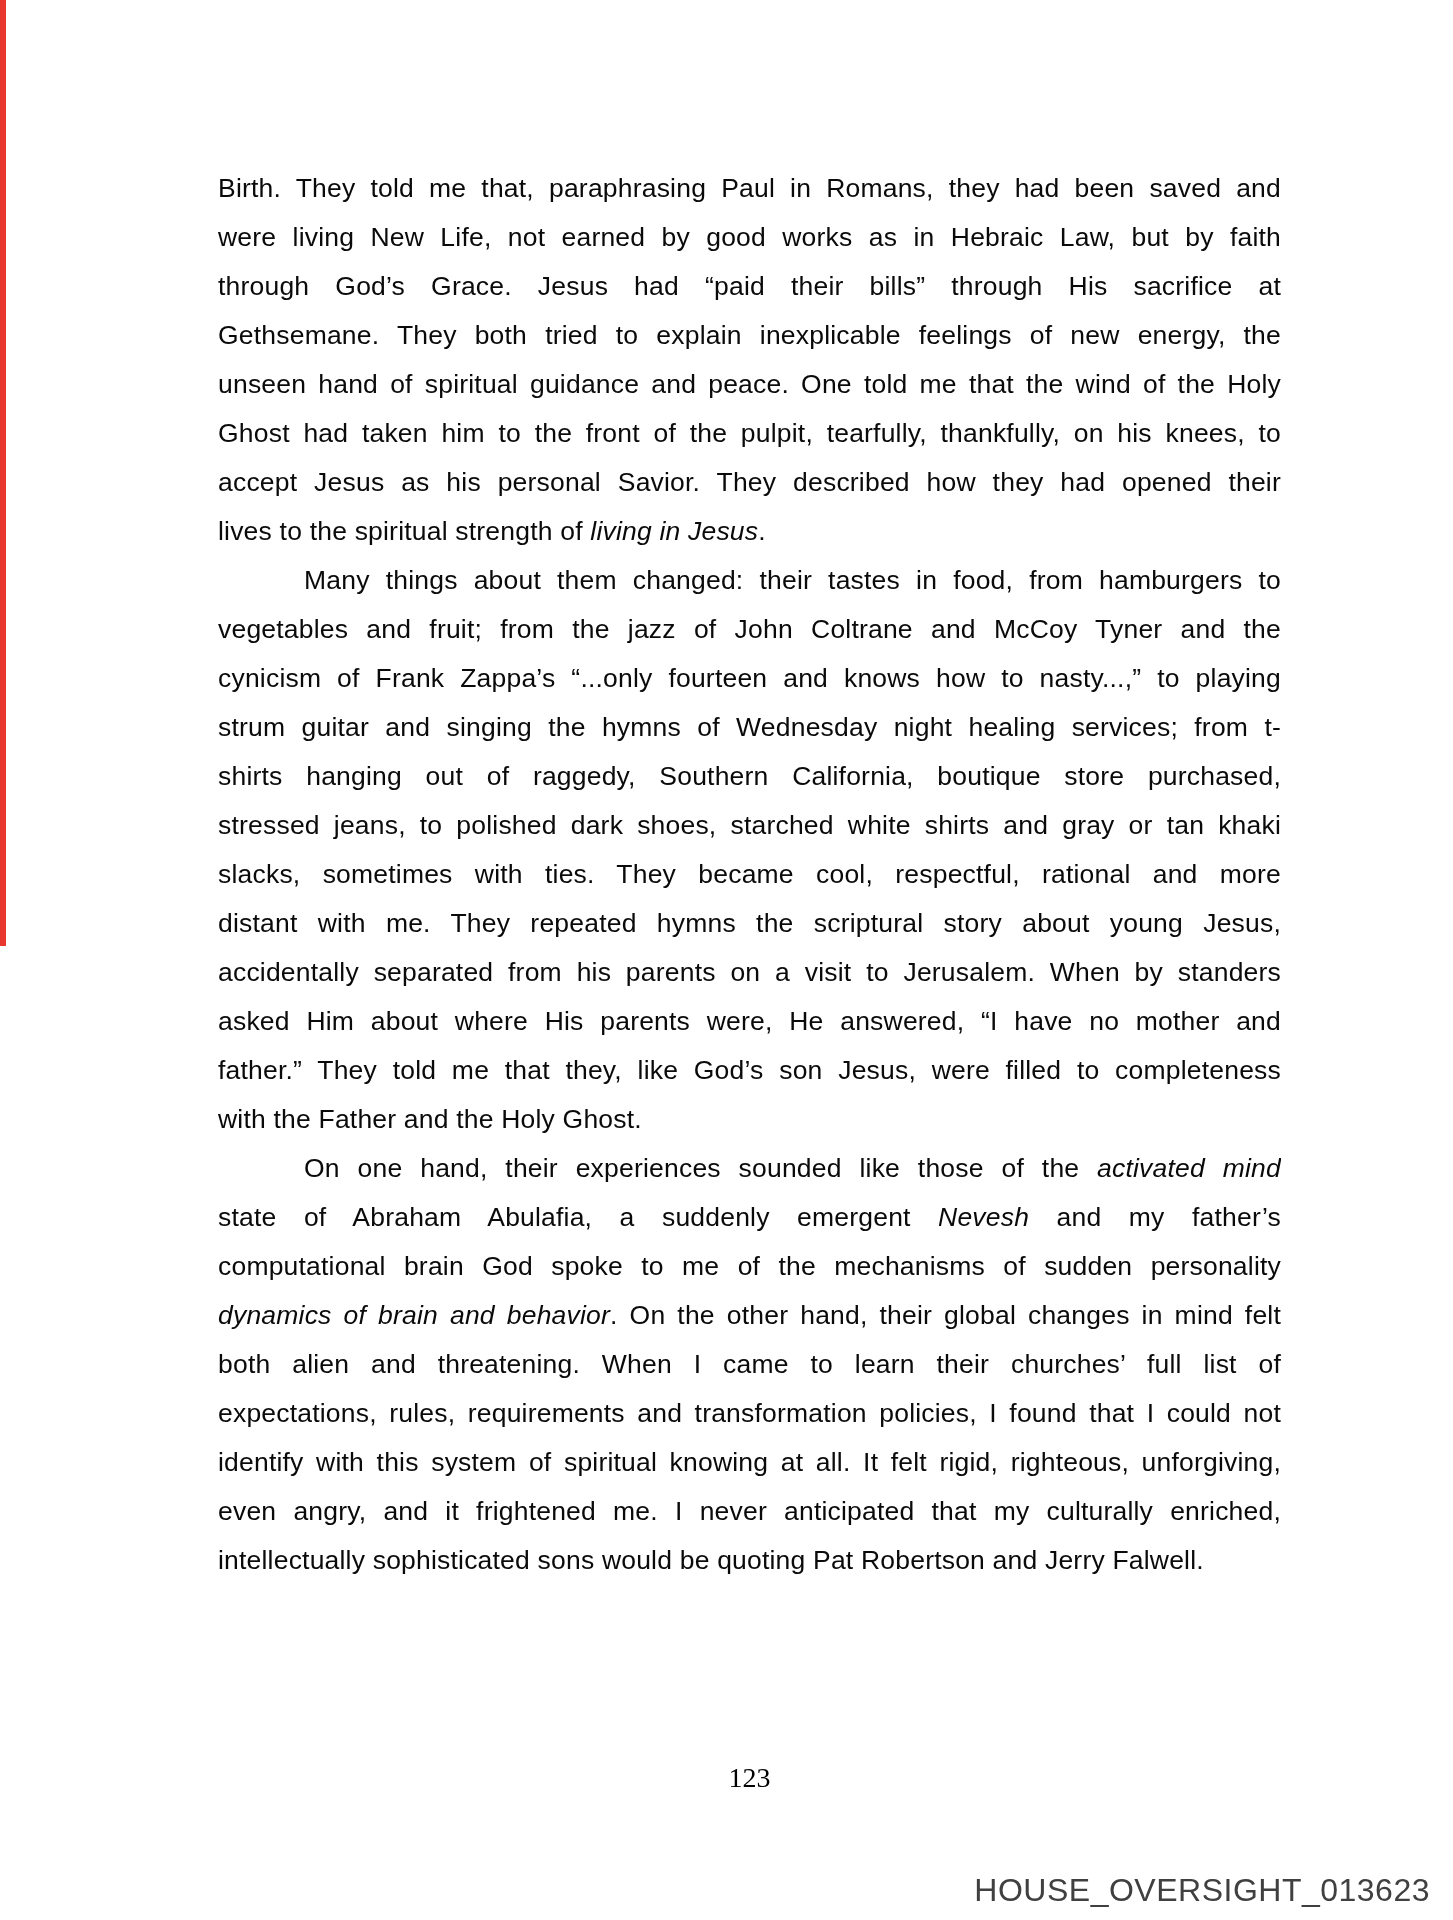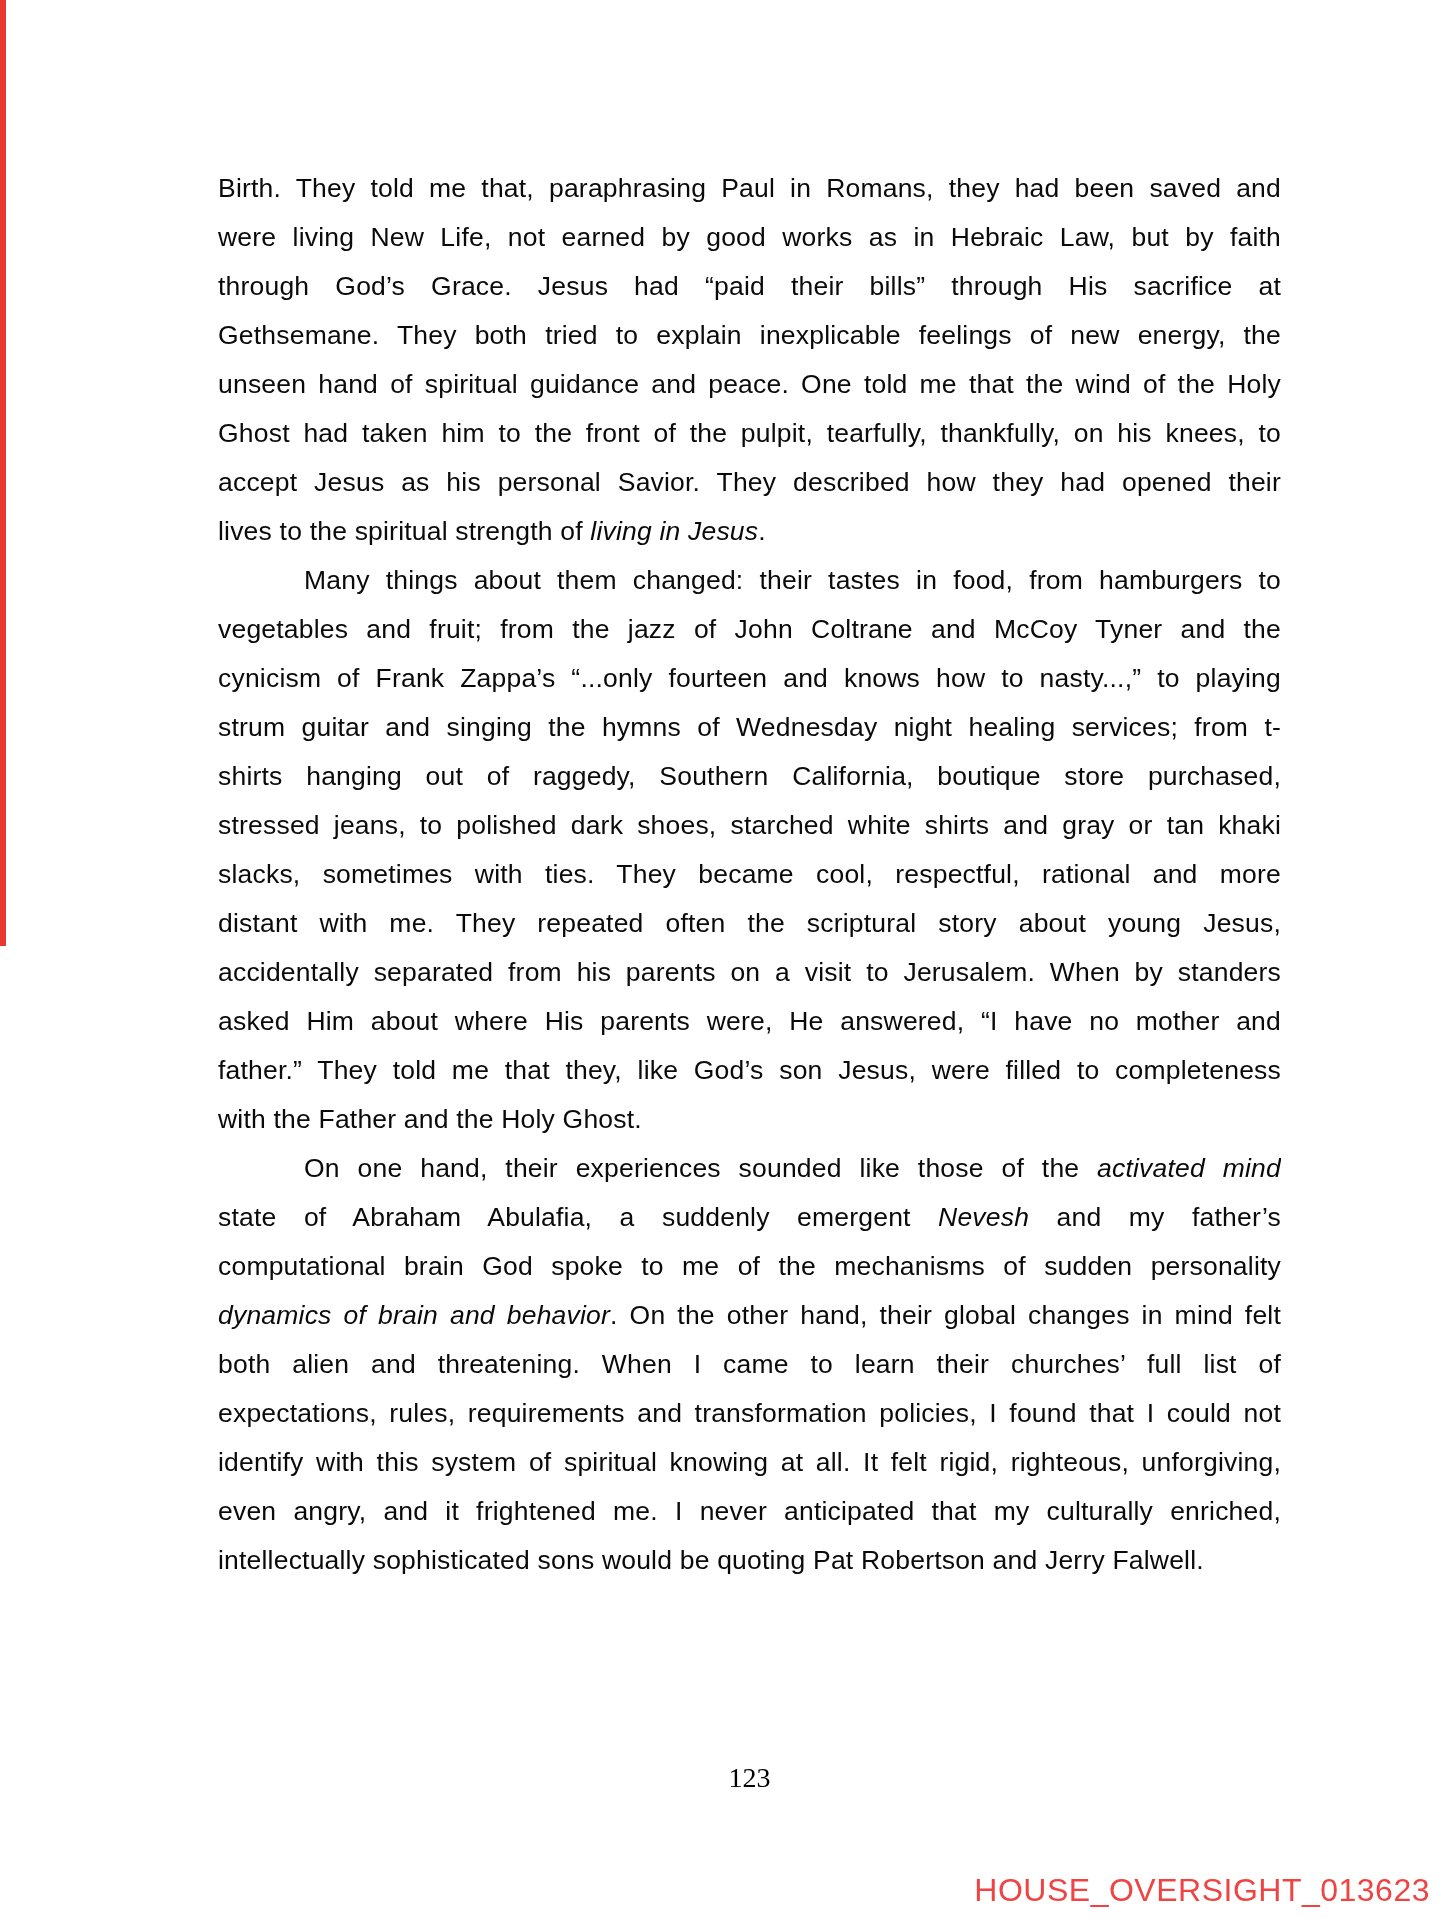--- a/index.html
+++ b/index.html
@@ -58,21 +58,21 @@
     font-family: "Liberation Serif", serif;
     font-size: 28px;
     color: #000000;
   }
   .bates {
     position: absolute;
     right: 23px;
     top: 1872px;
     font-family: "Liberation Sans", sans-serif;
     font-size: 32px;
-    color: #ef4444;
+    color: #404040;
     letter-spacing: 0.5px;
   }
 </style>
 </head>
 <body>
 
 <div class="page" style="background: rgb(255, 255, 255); color: rgb(10, 10, 10);">
   <div class="red-line" style="background: rgb(232, 55, 46);"></div>
   <div class="text-block">
       <div class="para">
@@ -86,21 +86,21 @@
         <div class="line last">lives to the spiritual strength of <i>living in Jesus</i>.</div>
       </div>
       <div class="para">
         <div class="line indent">Many things about them changed: their tastes in food, from hamburgers to</div>
         <div class="line">vegetables and fruit; from the jazz of John Coltrane and McCoy Tyner and the</div>
         <div class="line">cynicism of Frank Zappa’s “...only fourteen and knows how to nasty...,” to playing</div>
         <div class="line">strum guitar and singing the hymns of Wednesday night healing services; from t-</div>
         <div class="line">shirts hanging out of raggedy, Southern California, boutique store purchased,</div>
         <div class="line">stressed jeans, to polished dark shoes, starched white shirts and gray or tan khaki</div>
         <div class="line">slacks, sometimes with ties. They became cool, respectful, rational and more</div>
-        <div class="line">distant with me. They repeated often the scriptural story about young Jesus,</div>
+        <div class="line">distant with me. They repeated hymns the scriptural story about young Jesus,</div>
         <div class="line">accidentally separated from his parents on a visit to Jerusalem. When by standers</div>
         <div class="line">asked Him about where His parents were, He answered, “I have no mother and</div>
         <div class="line">father.” They told me that they, like God’s son Jesus, were filled to completeness</div>
         <div class="line last">with the Father and the Holy Ghost.</div>
       </div>
       <div class="para">
         <div class="line indent">On one hand, their experiences sounded like those of the <i>activated mind</i></div>
         <div class="line">state of Abraham Abulafia, a suddenly emergent <i>Nevesh</i> and my father’s</div>
         <div class="line">computational brain God spoke to me of the mechanisms of sudden personality</div>
         <div class="line"><i>dynamics of brain and behavior</i>. On the other hand, their global changes in mind felt</div>

